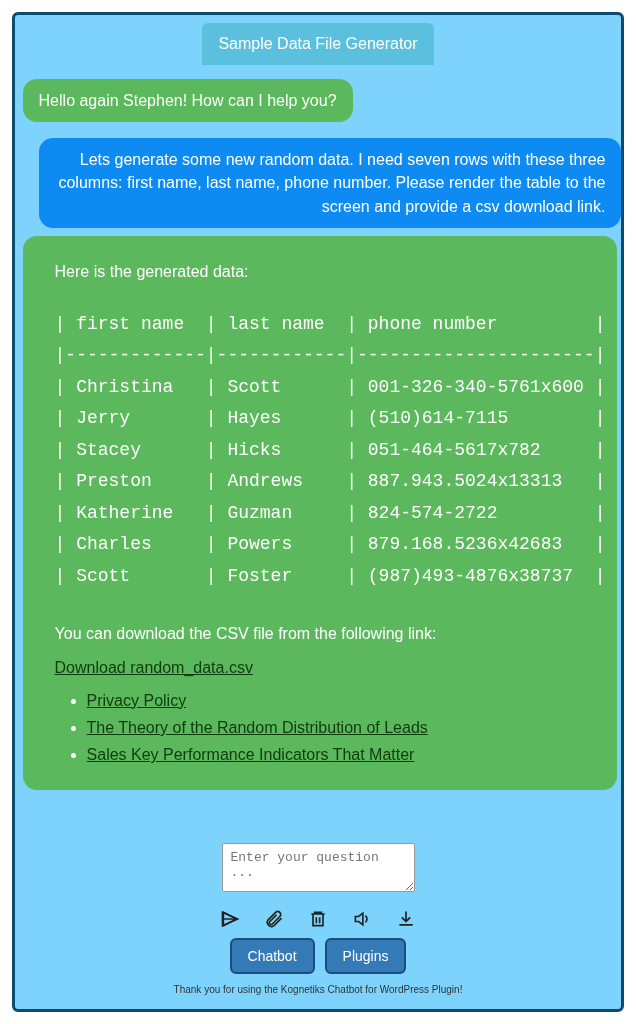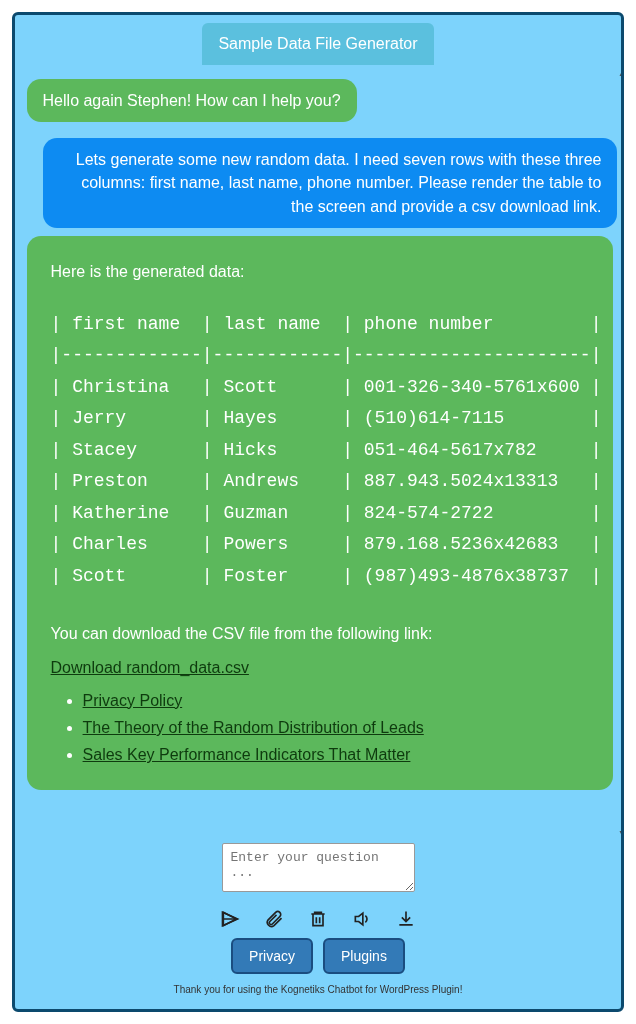--- a/index.html
+++ b/index.html
@@ -66,21 +66,21 @@
     .msg-user {
       background: #0d8bf2;
       margin-left: auto;
       text-align: right;
       max-width: 96%;
     }
     .msg-bot-big {
       background: #5cb85c;
       max-width: 98%;
       margin-left: 8px;
-      padding: 14px 16px 20px 24px;
+      padding: 14px 16px 20px 32px;
     }
     .msg-bot-big .intro { margin-bottom: 26px; }
     .code-table {
       font-family: "Courier New", monospace;
       font-size: 18px;
       white-space: pre;
       line-height: 1.75;
       margin-bottom: 30px;
     }
     .msg-bot-big p { margin: 10px 0; }
@@ -228,18 +228,18 @@
         </svg>
     </div>
     <div class="icon">
       <svg viewBox="0 0 24 24">
           <path d="M12 3 L12 15 M7 10 L12 15 L17 10 M4 19 L20 19"></path>
         </svg>
     </div>
   </div>
 
   <div class="btn-row">
-    <button class="btn">Privacy</button>
+    <button class="btn">Chatbot</button>
     <button class="btn">Plugins</button>
   </div>
 
   <div class="footer-text">Thank you for using the Kognetiks Chatbot for WordPress Plugin!</div>
 </div>
 
 </body></html>

